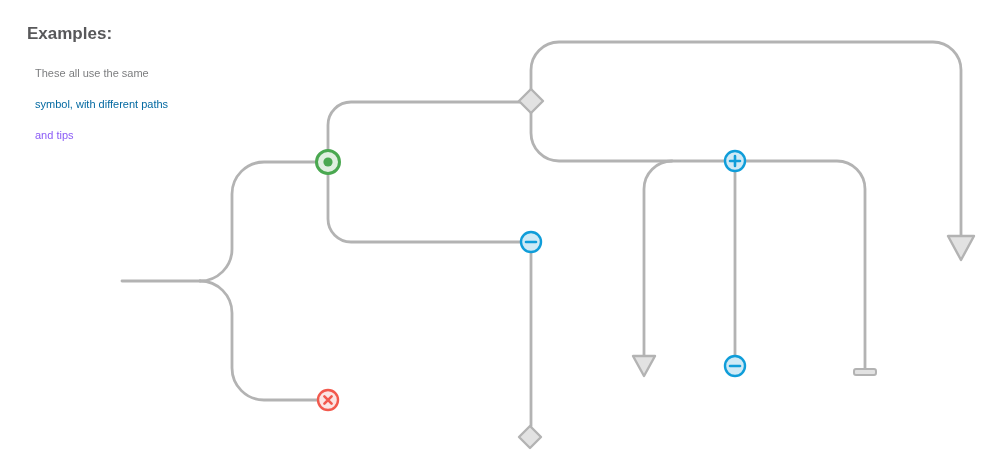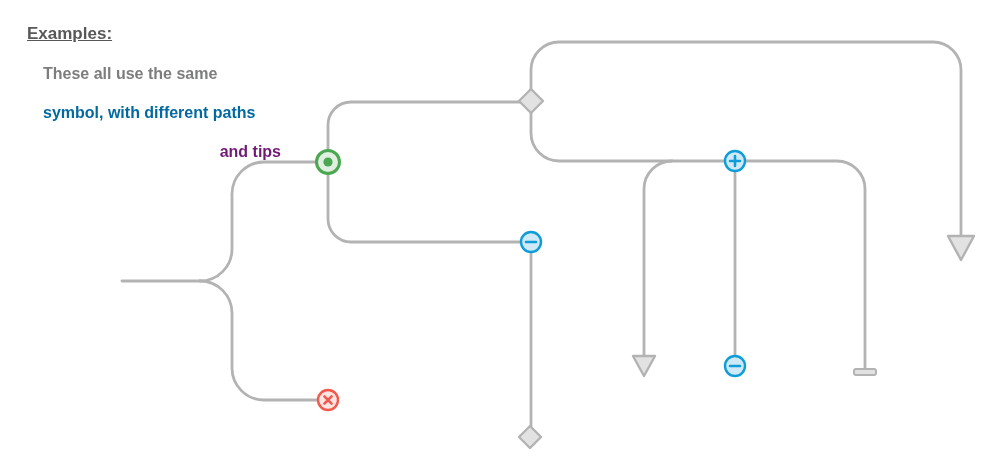--- a/index.html
+++ b/index.html
@@ -30,28 +30,26 @@
     left: 27px;
     top: 24px;
     width: 270px;
     z-index: 2;
   }
   .caption h3 {
     margin: 0 0 18px 0;
     font-size: 17px;
     font-weight: bold;
     color: #58585a;
-    text-decoration: underline;
   }
   .caption p {
-    margin: 16px;
-    font-size: 16px;
+    margin: 8px;
+    font-size: 11px;
     line-height: 23px;
     color: #7c7d7f;
-    font-weight: bold;
   }
 </style>
 </head>
 <body>
 
 <div class="stage">
   <svg class="diagram-svg" xmlns="http://www.w3.org/2000/svg" viewBox="0 0 995 474">
       <path d="M122,281 H200" fill="none" stroke="#b3b3b3" stroke-width="2.8" stroke-linecap="round"></path>
       <path d="M200,281 A32,32 0 0 0 232,249 V194 A32,32 0 0 1 264,162 H328" fill="none" stroke="#b3b3b3" stroke-width="2.8" stroke-linecap="round"></path>
       <path d="M200,281 A32,32 0 0 1 232,313 V368 A32,32 0 0 0 264,400 H318" fill="none" stroke="#b3b3b3" stroke-width="2.8" stroke-linecap="round"></path>
@@ -75,15 +73,15 @@
       <path d="M526,242 H536" fill="none" stroke="#0f9dd9" stroke-width="2.6" stroke-linecap="round"></path>
       <circle cx="735" cy="366" r="10" fill="#cfeaf6" stroke="#0f9dd9" stroke-width="2.4"></circle>
       <path d="M730,366 H740" fill="none" stroke="#0f9dd9" stroke-width="2.6" stroke-linecap="round"></path>
       <circle cx="328" cy="400" r="10" fill="#fbe5e3" stroke="#f2594d" stroke-width="2.4"></circle>
       <path d="M324.4,396.4 L331.6,403.6 M331.6,396.4 L324.4,403.6" fill="none" stroke="#f2594d" stroke-width="2.6" stroke-linecap="round"></path>
     </svg>
   <div class="caption">
     <h3 style="color: rgb(88, 88, 90);">Examples:</h3>
     <p style="color: rgb(124, 125, 127);">These all use the same</p>
     <p style="color: #0369a1;">symbol, with different paths</p>
-    <p style="color: #701a75; text-align: right;">and tips</p>
+    <p style="color: #8b5cf6;">and tips</p>
   </div>
 </div>
 
 </body></html>

